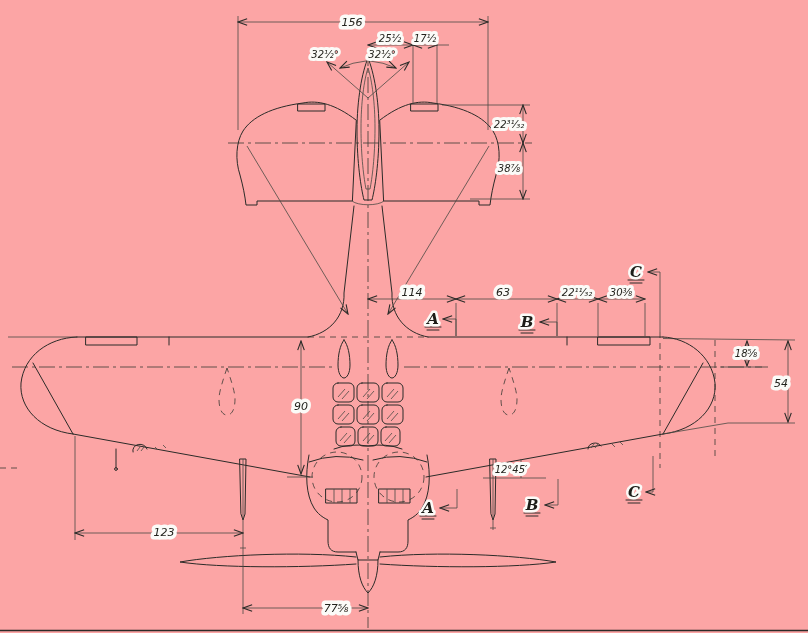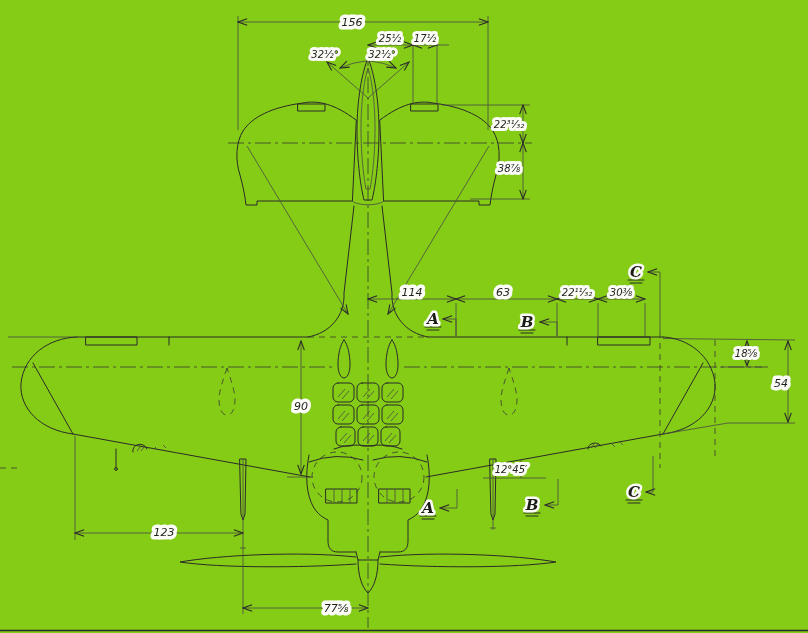--- a/index.html
+++ b/index.html
@@ -1,16 +1,16 @@
 <!DOCTYPE html>
 <html><head>
 <meta charset="utf-8">
 <style>
   html,body{margin:0;padding:0;background:#e8e8e4;}
-  #stage{position:relative;width:808px;height:633px;background:#84cc16;overflow:hidden;
+  #stage{position:relative;width:808px;height:633px;background:#fca5a5;overflow:hidden;
          font-family:"DejaVu Sans",sans-serif;}
   svg{position:absolute;left:0;top:0;}
   .ln{stroke:#2b2b28;stroke-width:1;fill:none;stroke-linecap:round;stroke-linejoin:round;}
   .ln2{stroke:#2b2b28;stroke-width:1.3;fill:none;stroke-linecap:round;}
   .thin{stroke:#4a4a44;stroke-width:0.8;fill:none;}
   .dash{stroke:#3a3a34;stroke-width:0.8;fill:none;stroke-dasharray:6 5;}
   .cdash{stroke:#3a3a34;stroke-width:0.8;fill:none;stroke-dasharray:16 4 3 4;}
   .ah{fill:none;stroke:#2b2b28;stroke-width:1;}
   .dim-text{font:italic 11px "DejaVu Sans",sans-serif;fill:#23231d;text-anchor:middle;
             paint-order:stroke fill;stroke:#fbfbf8;stroke-width:7px;stroke-linejoin:round;}

